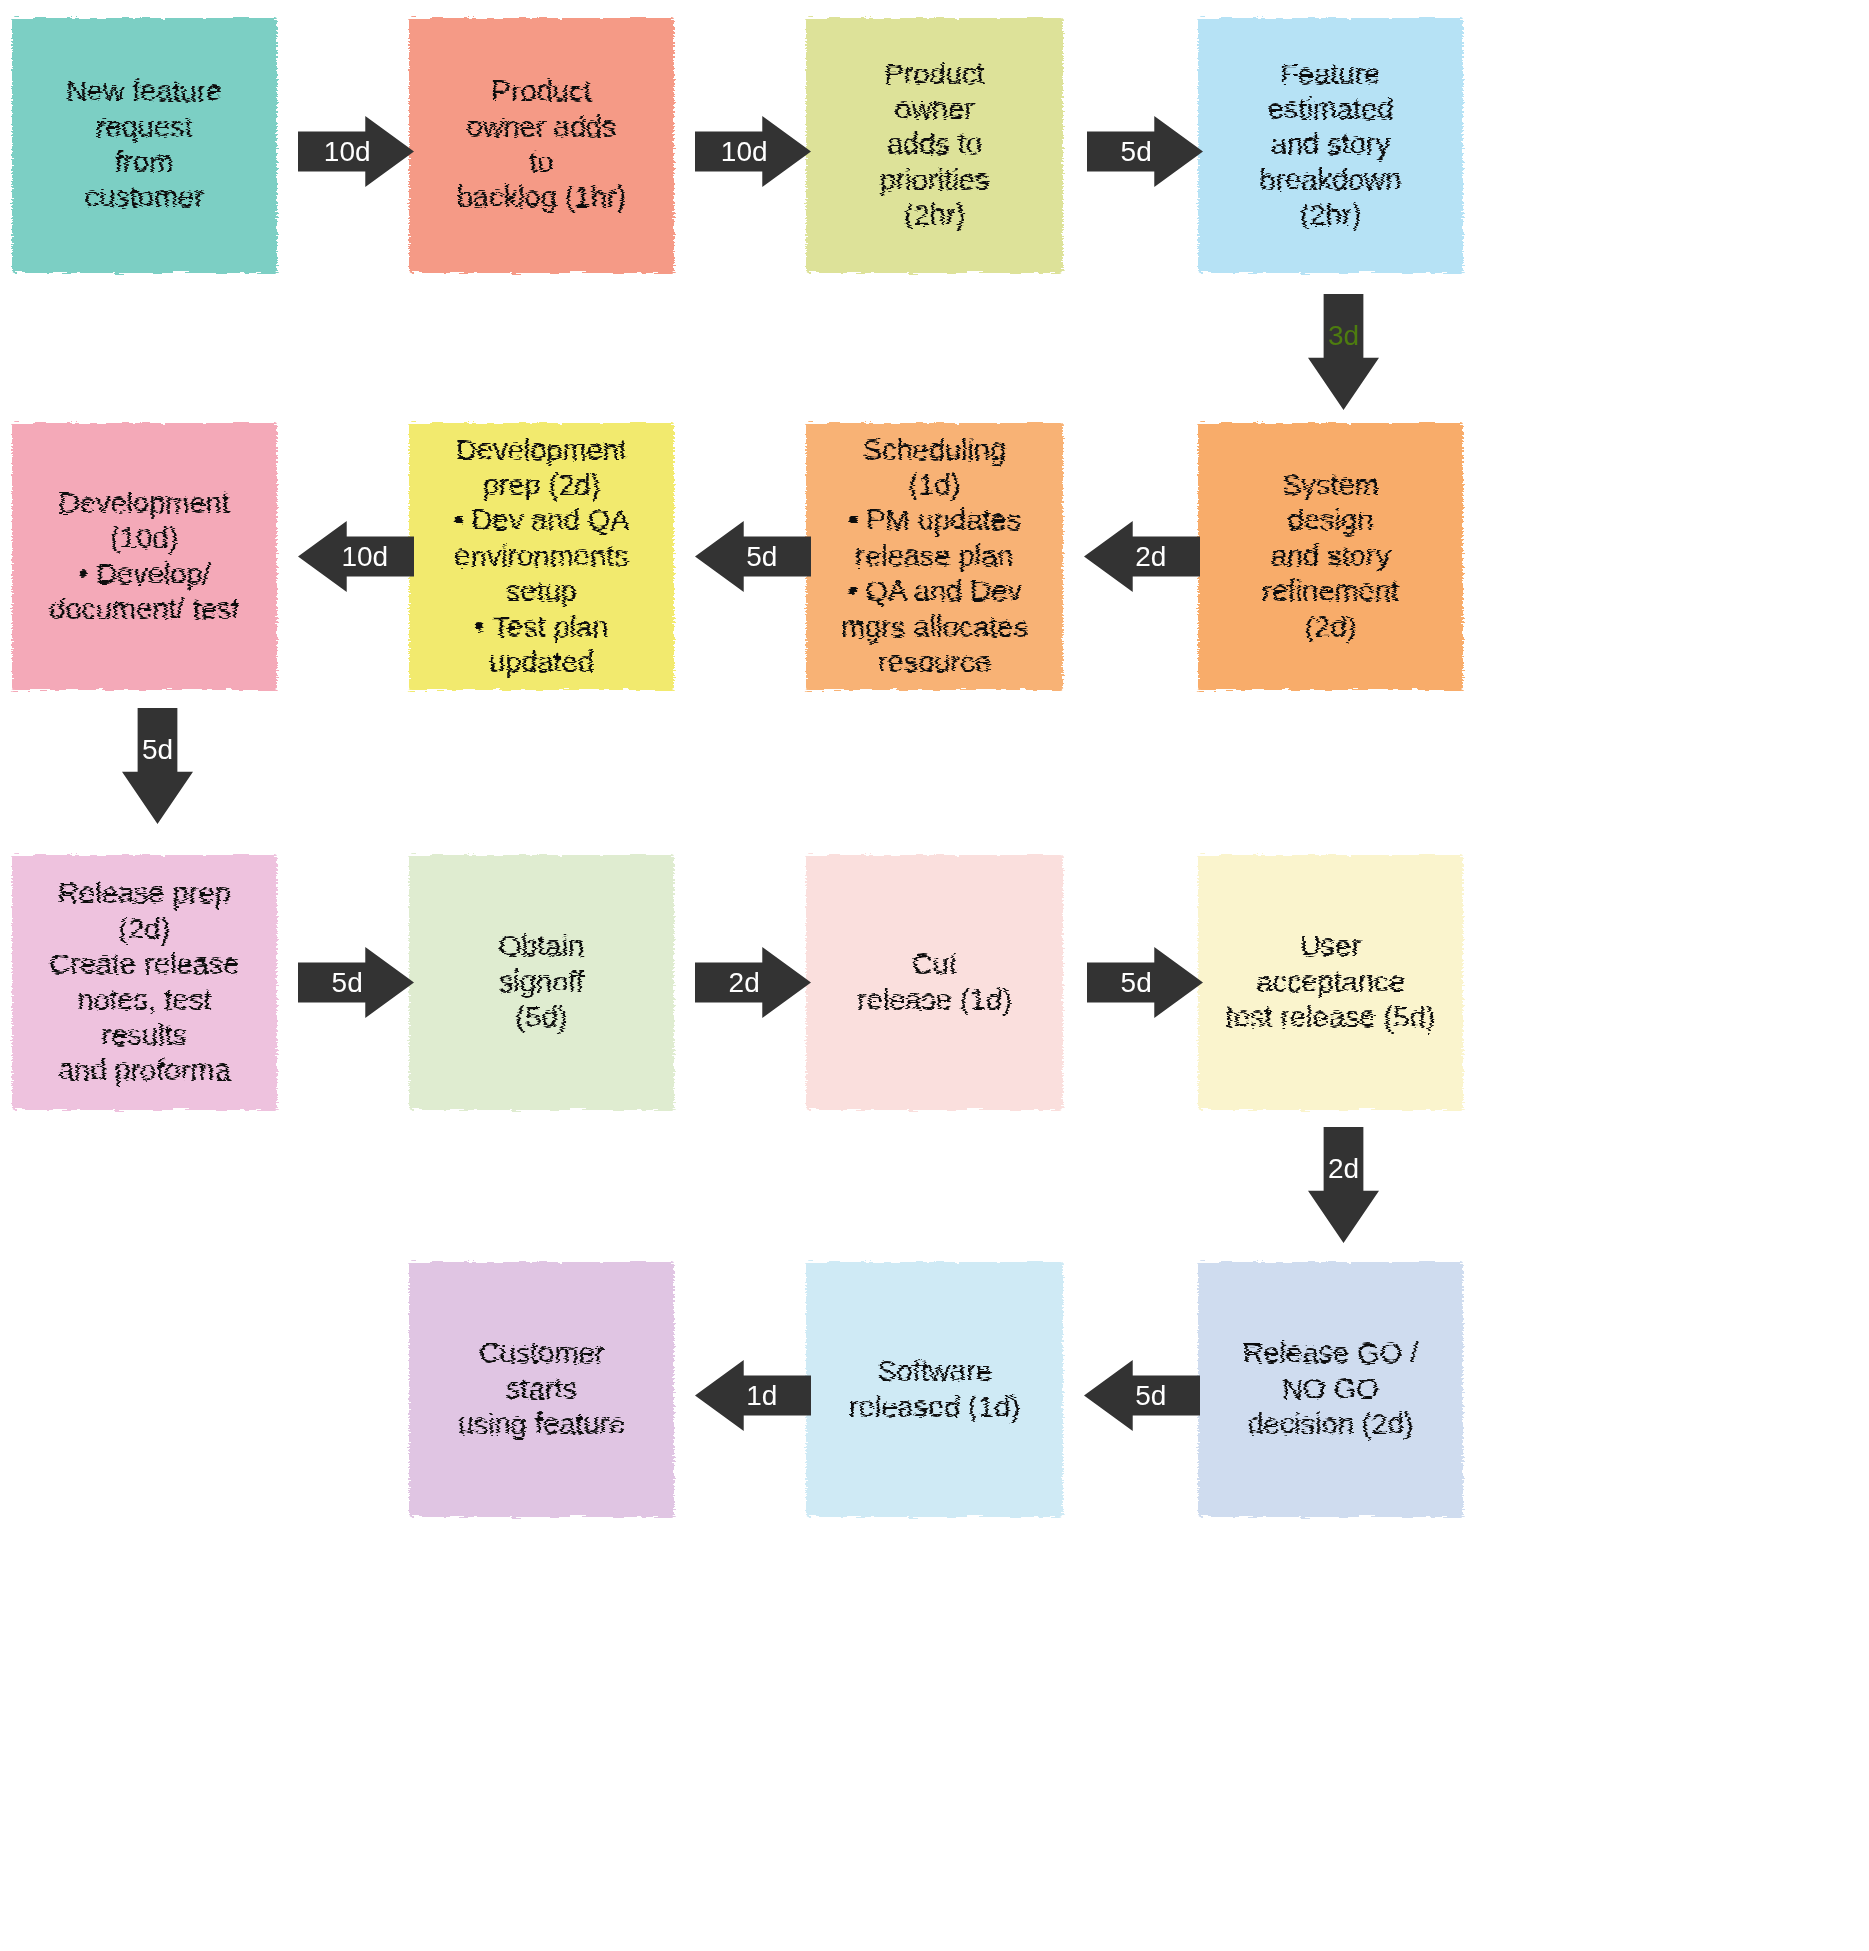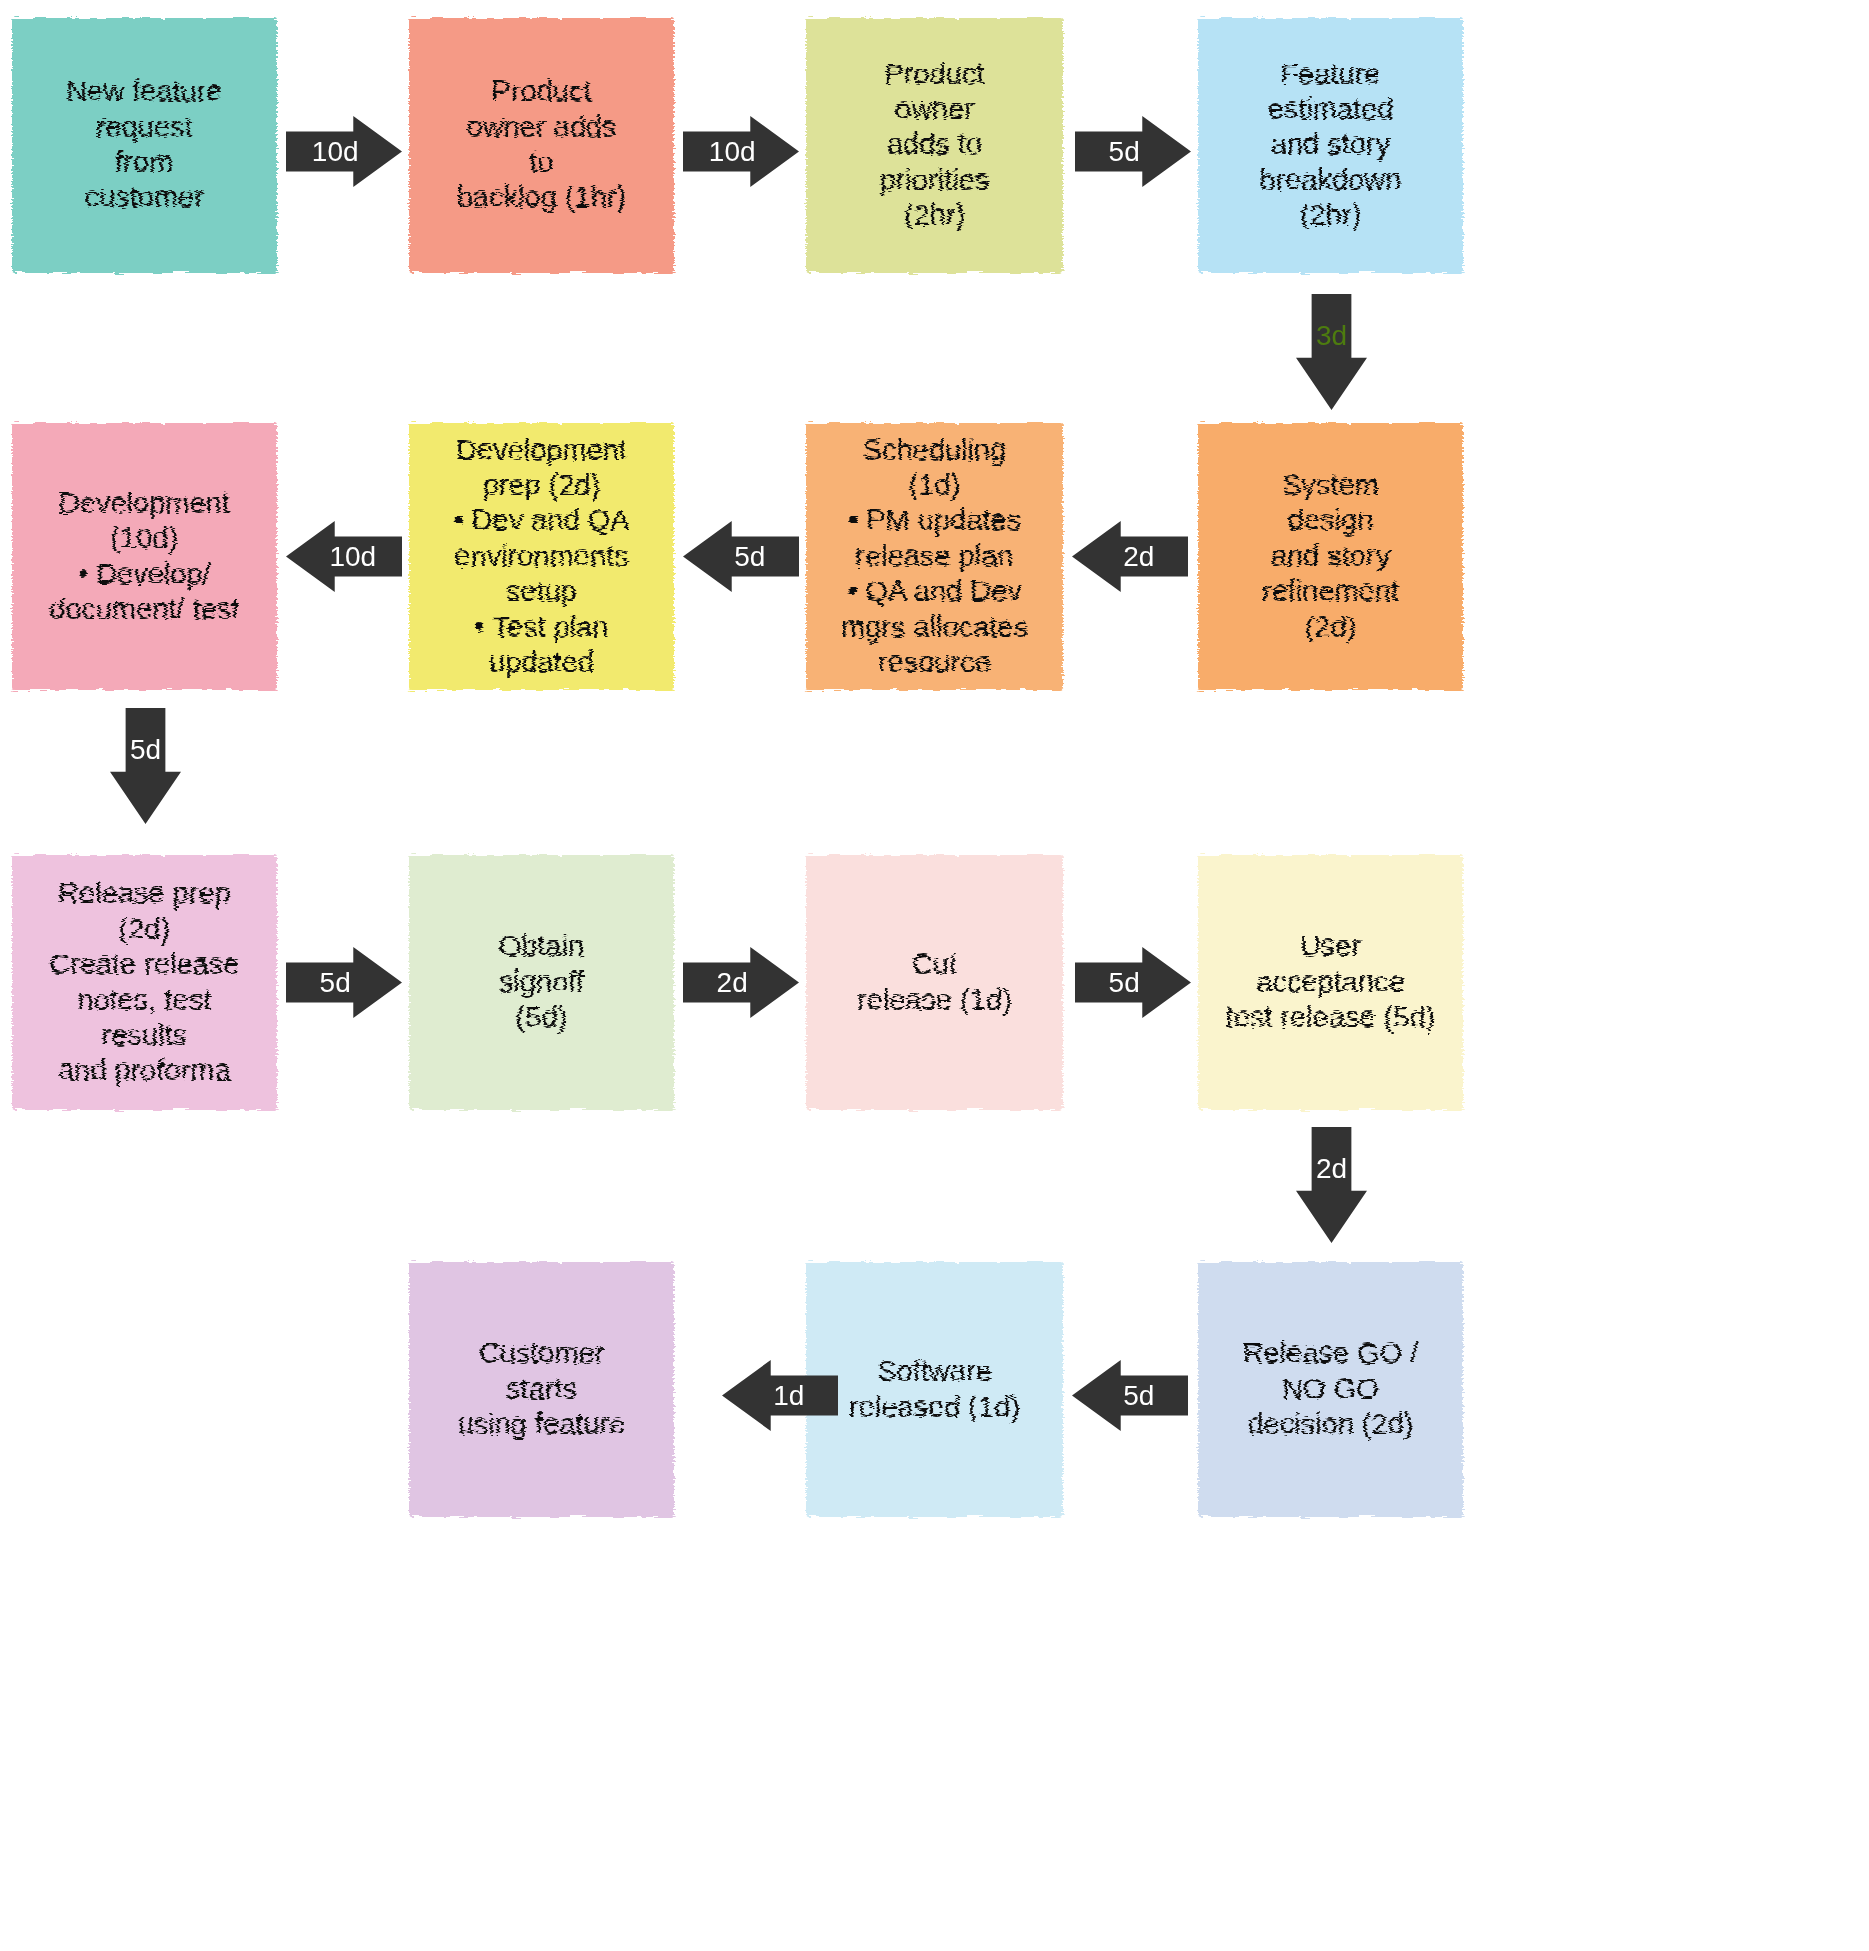--- a/index.html
+++ b/index.html
@@ -40,20 +40,21 @@
 
   
   .arrow {
     position: absolute;
     color: #ffffff;
     font-size: 28px;
     line-height: 1;
     display: flex;
     align-items: center;
     justify-content: center;
+    margin-left: 12px;
   }
   .arrow > .glyph {
     position: absolute;
     inset: 0;
     background: #333333;
   }
   .arrow.right > .glyph {
     clip-path: polygon(0% 22%, 58% 22%, 58% 0%, 100% 50%, 58% 100%, 58% 78%, 0% 78%);
   }
   .arrow.left > .glyph {
@@ -230,20 +231,20 @@
         <span class="lbl" style="color: rgb(255, 255, 255);">5d</span>
       </div>
       <div class="arrow down" style="left: 1296px; top: 1127px; width: 71px; height: 116px;">
         <span class="glyph" style="background: rgb(51, 51, 51);"></span>
         <span class="lbl" style="color: rgb(255, 255, 255);">2d</span>
       </div>
       <div class="arrow left" style="left: 1072px; top: 1360px; width: 116px; height: 71px;">
         <span class="glyph" style="background: rgb(51, 51, 51);"></span>
         <span class="lbl" style="color: rgb(255, 255, 255);">5d</span>
       </div>
-      <div class="arrow left" style="left: 722px; top: 1360px; width: 116px; height: 71px;">
+      <div class="arrow left" style="left: 683px; top: 1360px; width: 116px; height: 71px;">
         <span class="glyph" style="background: rgb(51, 51, 51);"></span>
         <span class="lbl" style="color: rgb(255, 255, 255);">1d</span>
       </div>
     </div>
 
 </div>
 
 
 </body></html>

